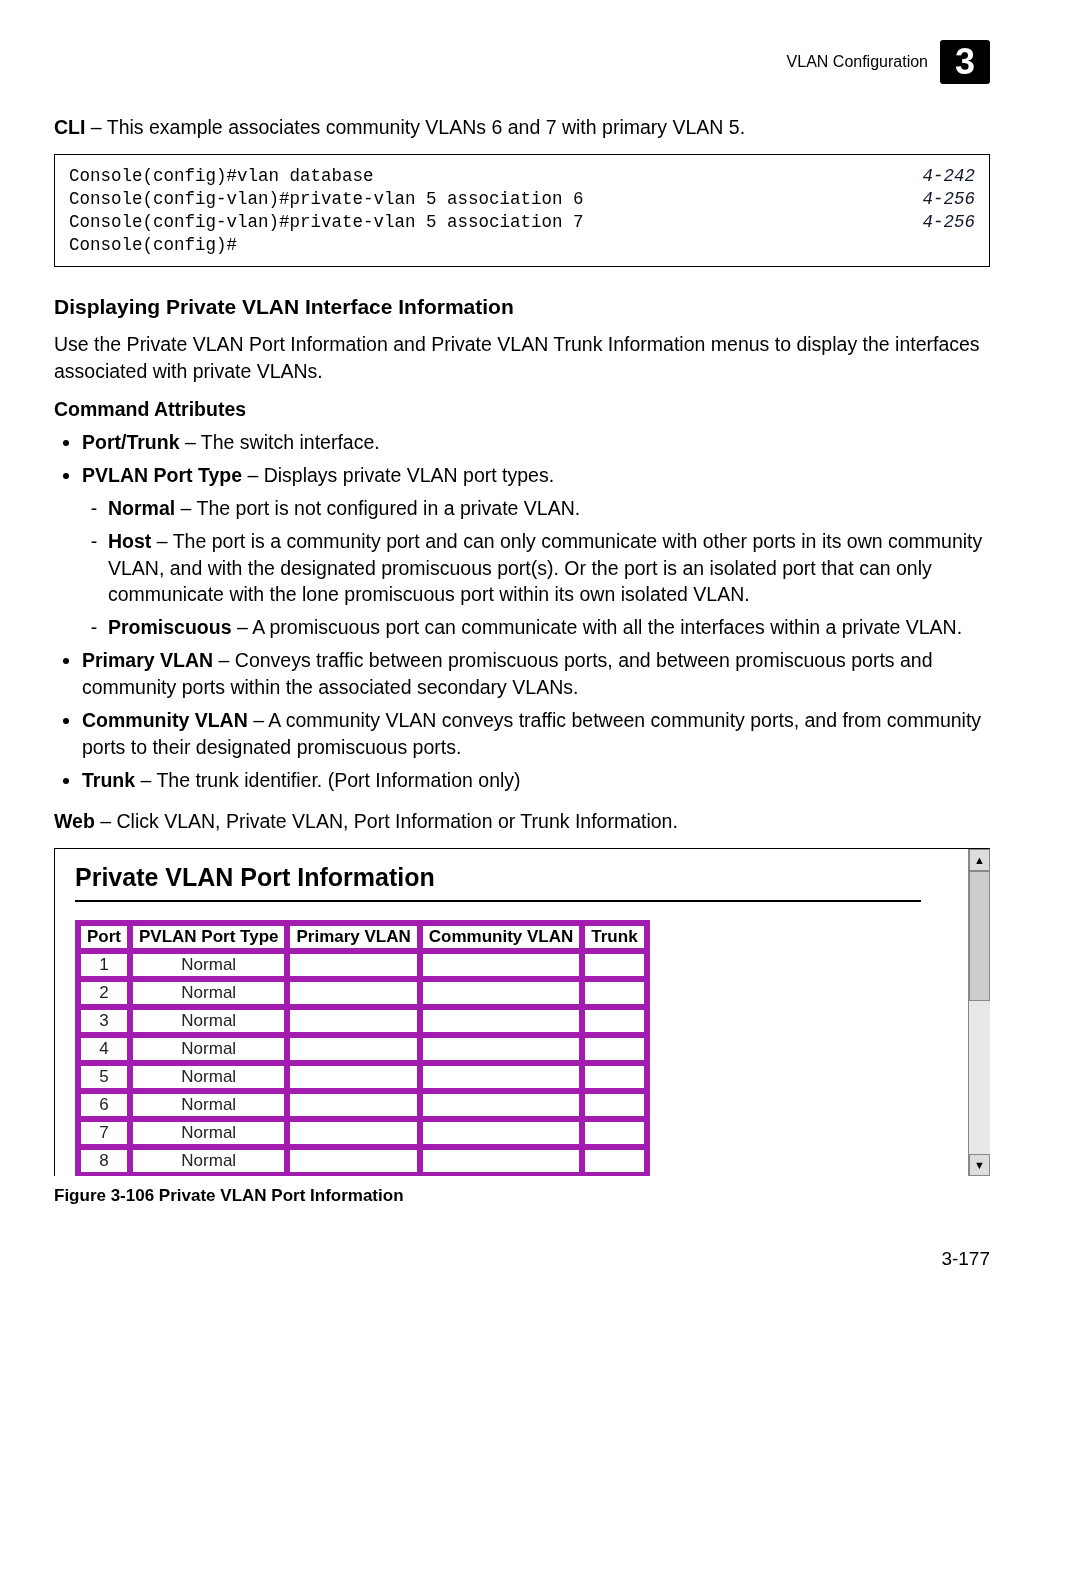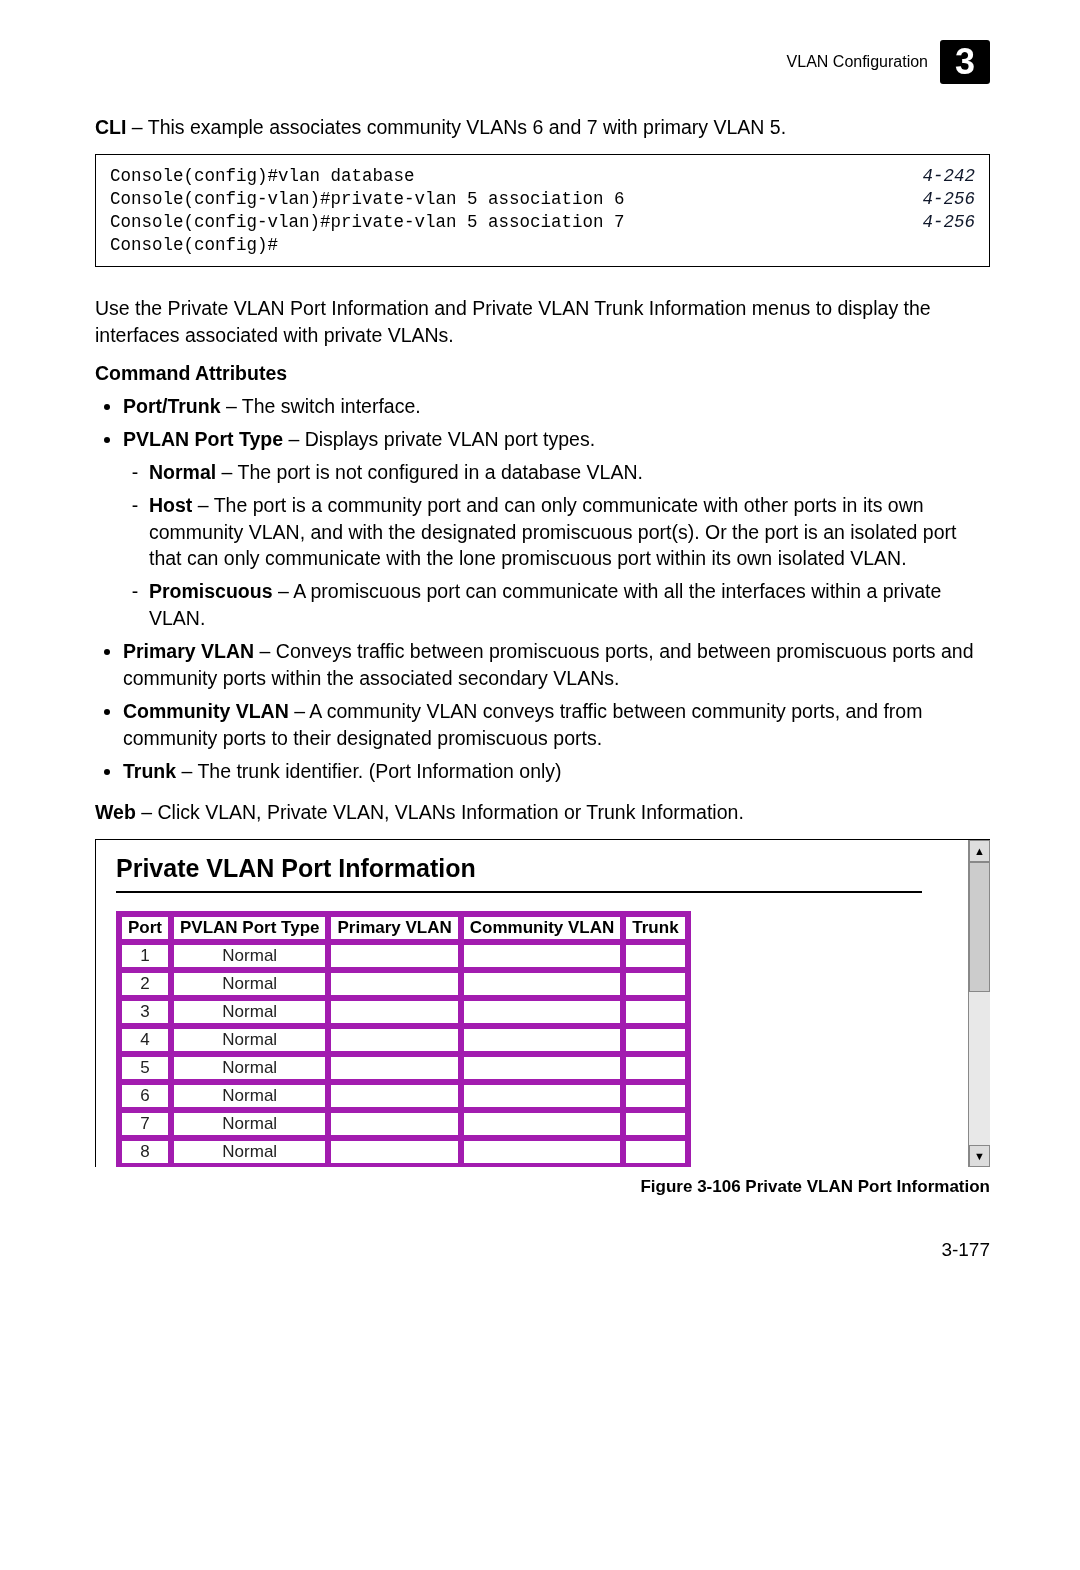--- a/index.html
+++ b/index.html
@@ -5,21 +5,21 @@
   * { box-sizing: border-box; }
   body {
     margin: 0;
     padding: 0;
     background: #fff;
     font-family: Arial, Helvetica, sans-serif;
     color: #000;
     width: 1080px;
   }
   .page {
-    padding: 40px 90px 60px 95px;
+    padding: 40px 90px 60px 54px;
   }
   .header-row {
     display: flex;
     justify-content: flex-end;
     align-items: center;
     gap: 12px;
     margin-bottom: 30px;
   }
   .chapter-badge {
     width: 50px;
@@ -155,21 +155,21 @@
   .sb-thumb {
     position: absolute;
     top: 0;
     left: 0;
     right: 0;
     height: 130px;
     background: #ccc;
     border: 1px solid #888;
   }
   .figure-caption {
-    text-align: right;
+    text-align: left;
     font-size: 17px;
     font-weight: 700;
     margin: 10px 0 0 0;
   }
   .page-num {
     text-align: right;
     font-size: 19px;
     margin-top: 42px;
   }
 </style>
@@ -201,34 +201,35 @@
     <div class="console-line">
       <span>Console(config-vlan)#private-vlan 5 association 7</span>
       <span class="console-ref">4-256</span>
     </div>
     <div class="console-line">
       <span>Console(config)#</span>
       <span class="console-ref"></span>
     </div>
   </div>
 
+  <p class="h2">Displaying Private VLAN Interface Information</p>
 
   <p class="para">Use the Private VLAN Port Information and Private VLAN Trunk Information menus to display the interfaces associated with private VLANs.</p>
 
   <p class="h3">Command Attributes</p>
 
   <ul class="top">
     <li>
       <span class="bold">Port/Trunk</span><span> – The switch interface.</span>
     </li>
     <li>
       <span class="bold">PVLAN Port Type</span><span> – Displays private VLAN port types.</span>
       <ul class="sub">
         <li>
-          <span class="bold">Normal</span><span> – The port is not configured in a database VLAN.</span>
+          <span class="bold">Normal</span><span> – The port is not configured in a private VLAN.</span>
         </li>
         <li>
           <span class="bold">Host</span><span> – The port is a community port and can only communicate with other ports in its own community VLAN, and with the designated promiscuous port(s). Or the port is an isolated port that can only communicate with the lone promiscuous port within its own isolated VLAN.</span>
         </li>
         <li>
           <span class="bold">Promiscuous</span><span> – A promiscuous port can communicate with all the interfaces within a private VLAN.</span>
         </li>
       </ul>
     </li>
     <li>
@@ -236,21 +237,21 @@
     </li>
     <li>
       <span class="bold">Community VLAN</span><span> – A community VLAN conveys traffic between community ports, and from community ports to their designated promiscuous ports.</span>
     </li>
     <li>
       <span class="bold">Trunk</span><span> – The trunk identifier. (Port Information only)</span>
     </li>
   </ul>
 
   <p class="para">
-    <span class="bold">Web</span><span> – Click VLAN, Private VLAN, VLANs Information or Trunk Information.</span>
+    <span class="bold">Web</span><span> – Click VLAN, Private VLAN, Port Information or Trunk Information.</span>
   </p>
 
   <div class="screenshot-frame">
     <div class="screenshot-inner">
       <p class="ss-title">Private VLAN Port Information</p>
       <hr class="ss-hr">
       <table class="pvlan">
         <thead>
           <tr>
             <th>Port</th>

